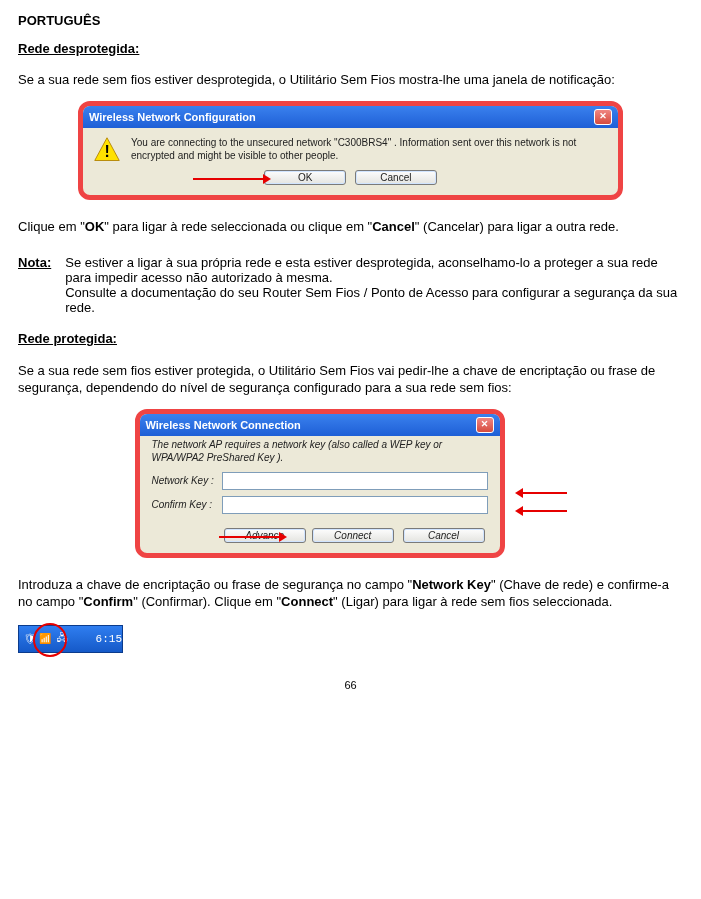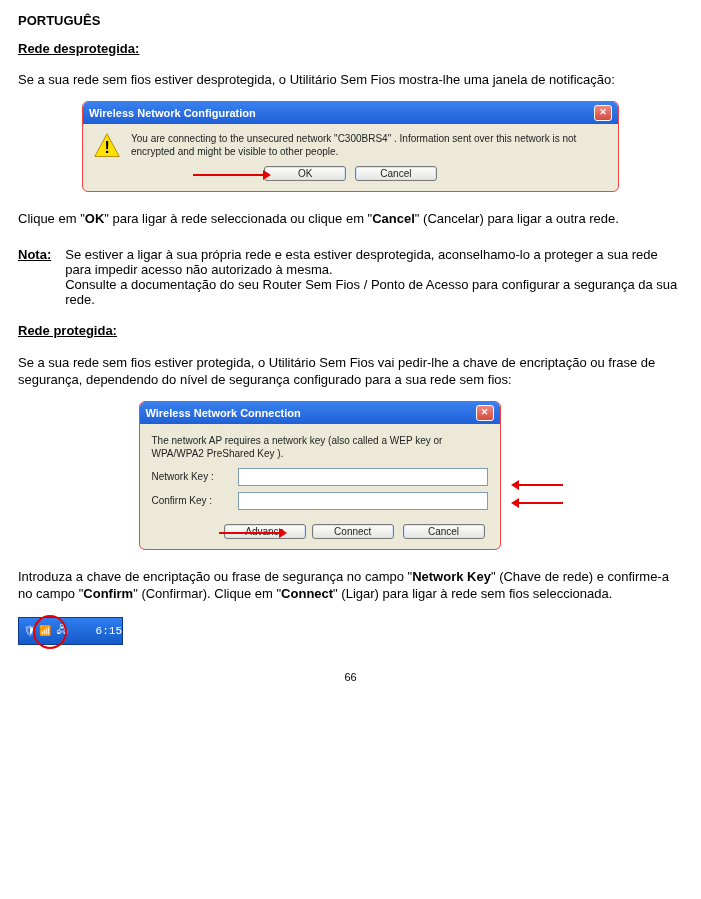--- a/index.html
+++ b/index.html
@@ -16,26 +16,26 @@
   .section-heading { font-weight: bold; text-decoration: underline; margin-bottom: 14px; }
   p { margin: 0 0 10px 0; line-height: 1.35; }
   .nota-row { display: flex; margin-top: 20px; }
   .nota-label { font-weight: bold; text-decoration: underline; padding-right: 14px; white-space: nowrap; }
   .nota-body { }
   .figure { display: flex; justify-content: center; margin: 12px 0 18px 0; }
   .page-num { text-align: center; margin-top: 26px; font-size: 11px; }
 
   
   .dlg {
-    border: 1px solid #ef4444;
+    border: 5px solid #ef4444;
     background: #ece9d8;
     font-family: Tahoma, sans-serif;
     font-size: 10px;
     color: #222;
-    border-radius: 6px;
+    border-radius: 12px;
     overflow: hidden;
   }
   .dlg1 { width: 535px; }
   .dlg-title {
     background: linear-gradient(to bottom,#3a81ee,#1e5fd6);
     color: #fff;
     padding: 3px 6px;
     display: flex;
     justify-content: space-between;
     align-items: center;
@@ -84,23 +84,23 @@
     position: absolute;
     right: -8px; top: -4px;
     border-left: 8px solid #e60000;
     border-top: 5px solid transparent;
     border-bottom: 5px solid transparent;
   }
 
   
   .dlg2-wrap { display: flex; align-items: center; gap: 18px; }
   .dlg2 { width: 360px; }
-  .dlg2 .dlg-body { padding: 10px 12px 10px 12px; }
+  .dlg2 .dlg-body { padding: 2px 12px 10px 12px; font-style: italic; }
   .field-row { display: flex; align-items: center; margin: 6px 0; }
-  .field-label { width: 86px; font-size: 10px; }
+  .field-label { width: 70px; font-size: 10px; }
   .field-input {
     flex: 1;
     height: 16px;
     border: 1px solid #7f9db9;
     background: #fff;
   }
   .dlg2-btns { display: flex; justify-content: flex-end; align-items: center; margin-top: 14px; position: relative; }
   .arrows-right { display: flex; flex-direction: column; gap: 16px; }
   .arrows-right .arw {
     width: 44px; height: 2px; background: #e60000; position: relative;

